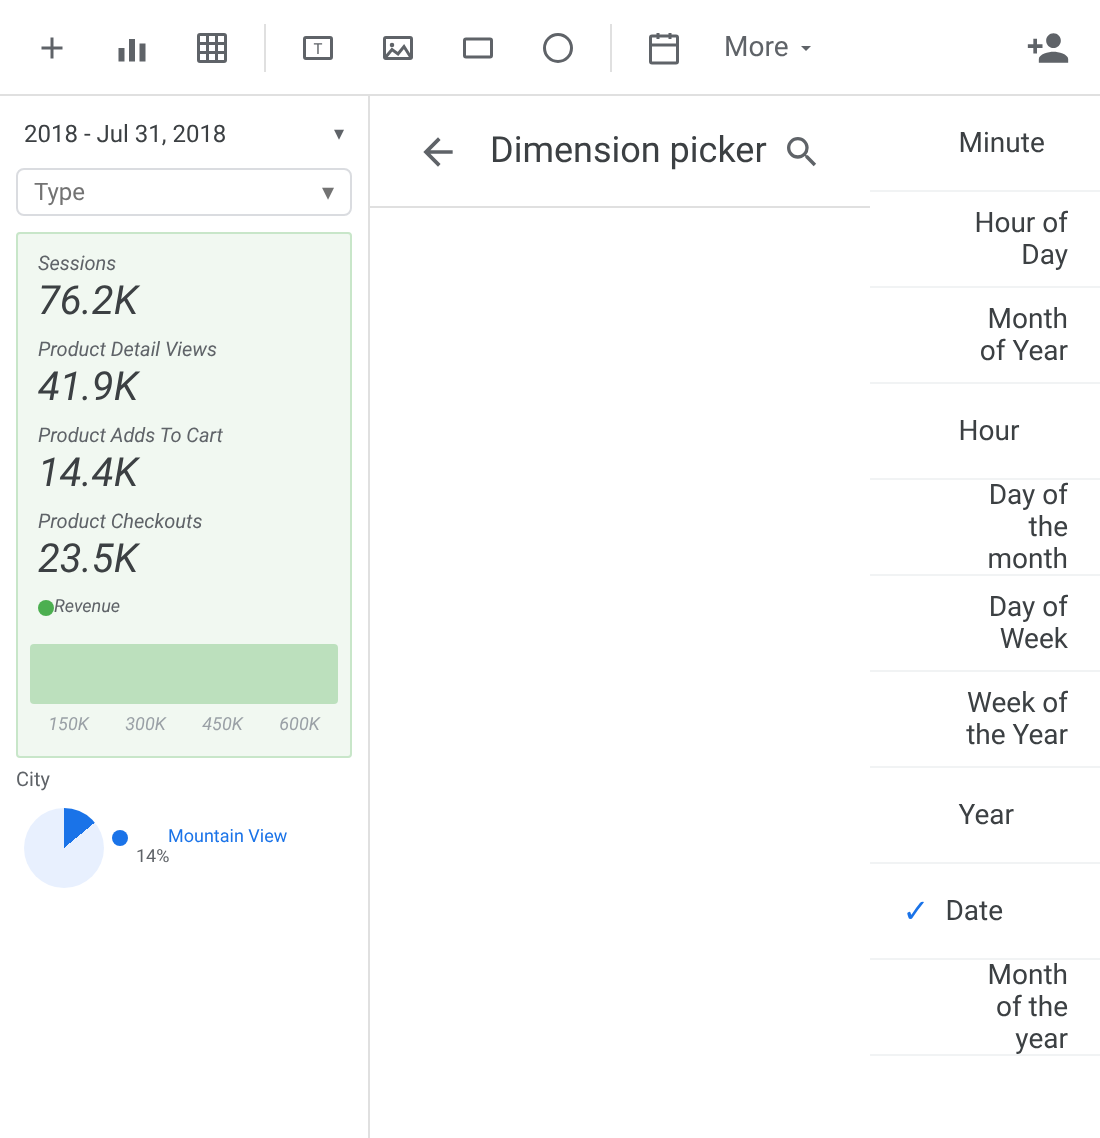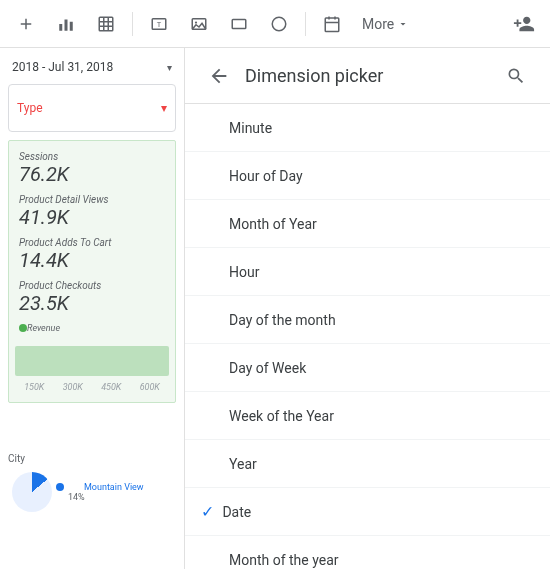--- a/index.html
+++ b/index.html
@@ -103,24 +103,24 @@
     .date-selector .chevron {
       color: #5f6368;
       font-size: 10px;
     }
 
     .type-selector {
       display: flex;
       align-items: center;
       justify-content: space-between;
       font-size: 12px;
-      color: #ef4444;
+      color: #737373;
       border: 1px solid #dadce0;
       border-radius: 4px;
-      padding: 16px 8px;
+      padding: 4px 8px;
       margin-bottom: 8px;
       cursor: pointer;
     }
 
     .chart-label {
       font-size: 10px;
       color: #5f6368;
       padding: 4px 4px 0;
     }
 
@@ -163,21 +163,22 @@
       height: 40px;
       border-radius: 50%;
       background: conic-gradient(#1a73e8 0% 14%, #e8f0fe 14% 100%);
     }
 
     
     .right-panel {
       flex: 1;
       background: #fff;
       display: flex;
-      flex-direction: column;
+      flex-direction: row;
+      text-align: right;
     }
 
     .picker-header {
       display: flex;
       align-items: center;
       padding: 0 16px;
       height: 56px;
       border-bottom: 1px solid #e0e0e0;
       flex-shrink: 0;
     }
@@ -359,21 +360,21 @@
         <div style="display:flex; justify-content:space-around; position:absolute; bottom:4px; left:0; right:0;">
           <span style="font-size:9px; color:#9aa0a6;">150K</span>
           <span style="font-size:9px; color:#9aa0a6;">300K</span>
           <span style="font-size:9px; color:#9aa0a6;">450K</span>
           <span style="font-size:9px; color:#9aa0a6;">600K</span>
         </div>
       </div>
     </div>
 
     <div style="padding: 2px 0;">
-      <div style="font-size:10px; color:#5f6368; margin-bottom:4px;margin-top:44px;">City</div>
+      <div style="font-size:10px; color:#5f6368; margin-bottom:4px;">City</div>
       <div class="pie-area">
         <div class="pie-chart"></div>
         <div>
           <div style="font-size:9px; color:#1a73e8; display:flex; align-items:center; gap:20px;">
             <span style="width:8px; height:8px; background:#1a73e8; border-radius:50%; display:inline-block;"></span>
             <span>Mountain View</span>
           </div>
           <div style="font-size:9px; color:#5f6368; margin-left:12px;">14%</div>
         </div>
       </div>

